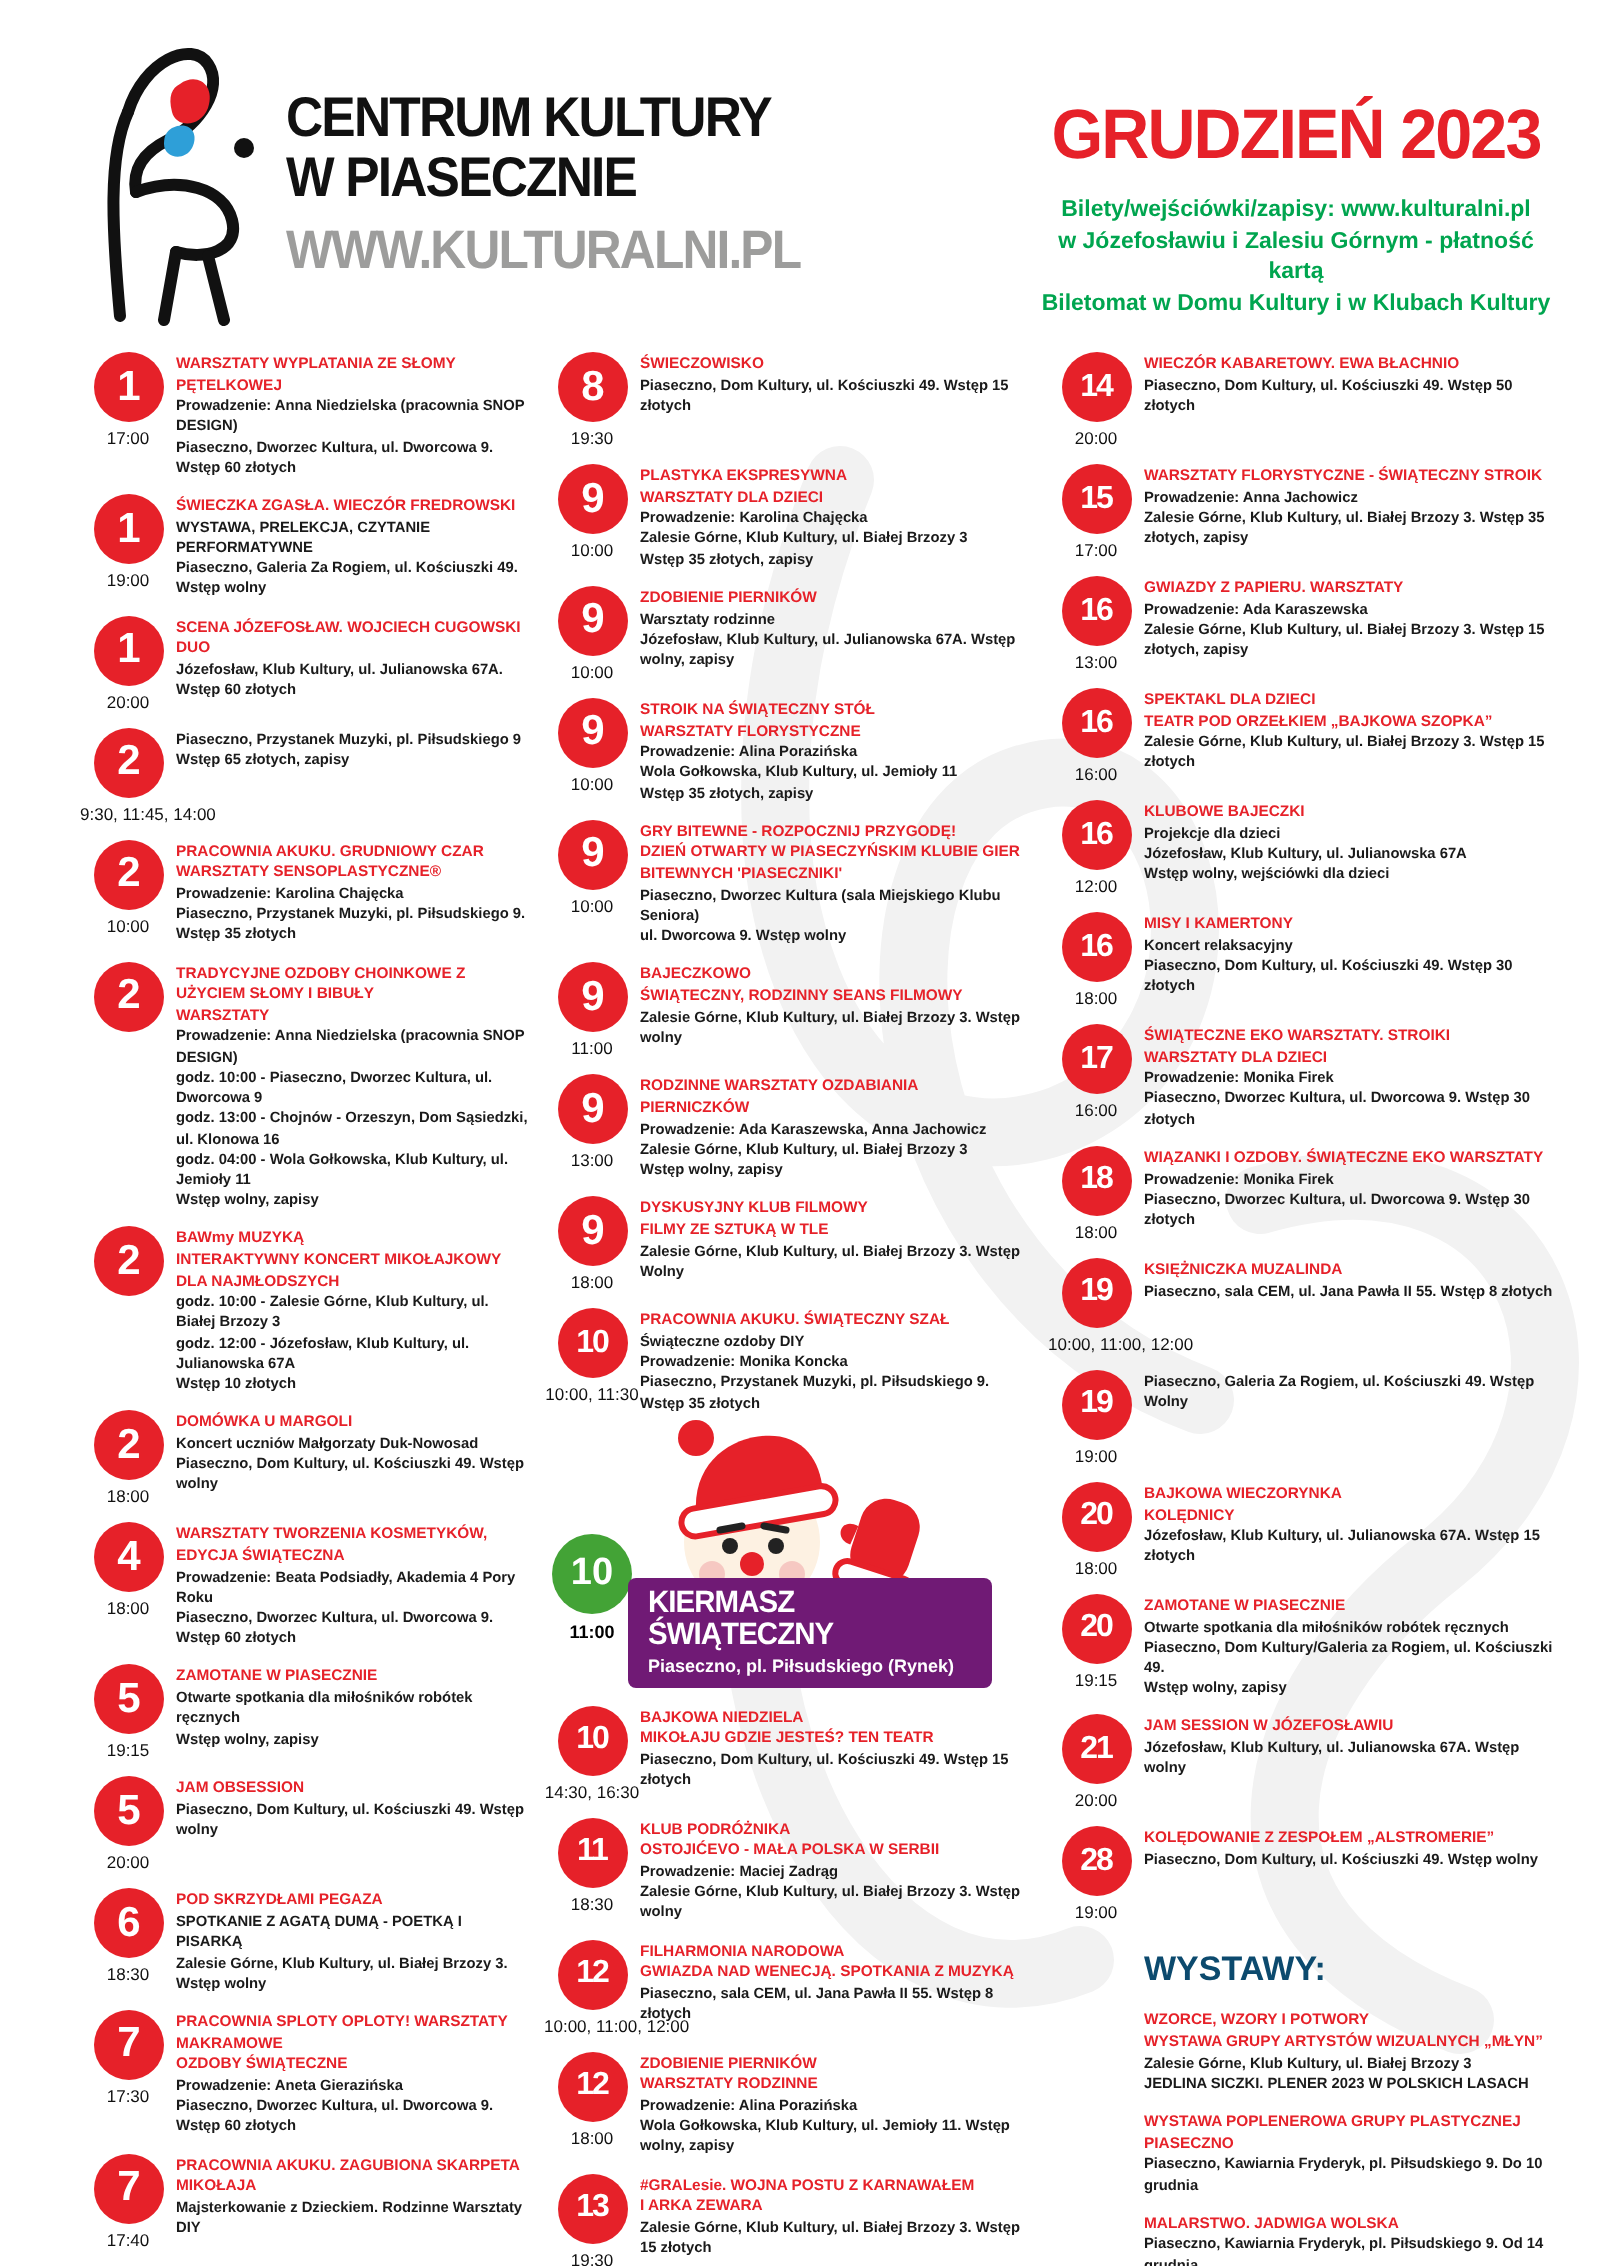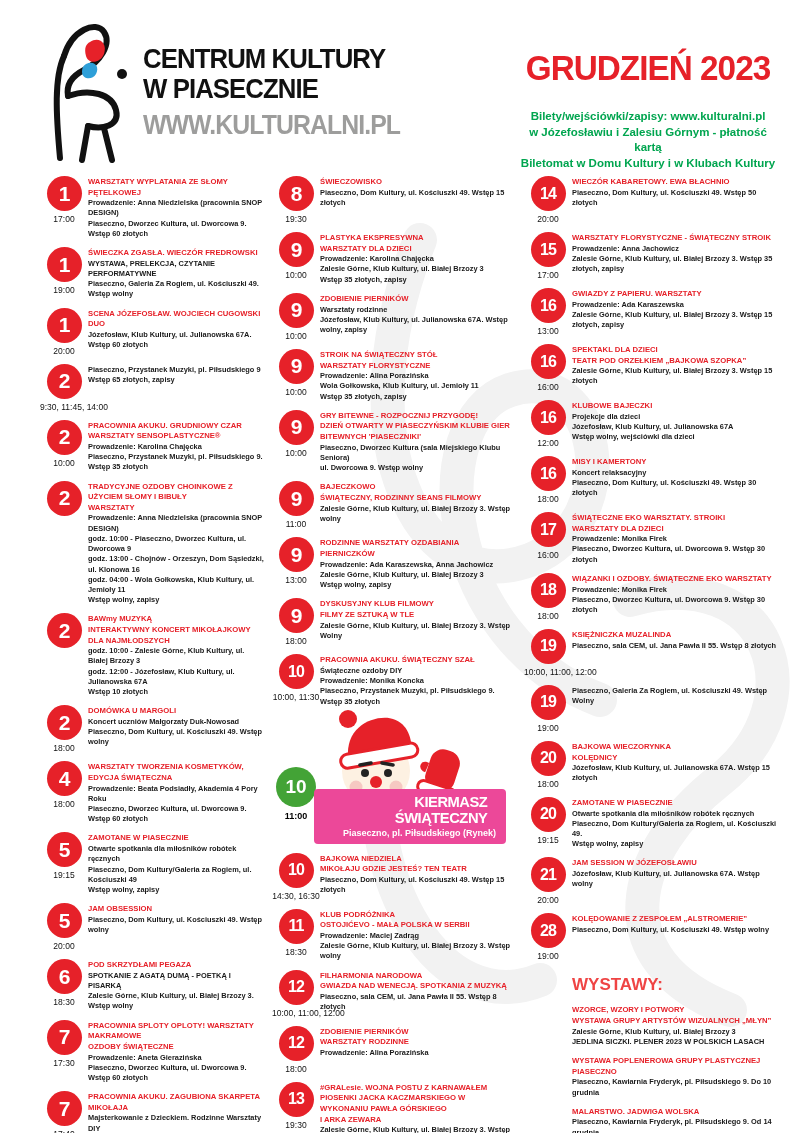--- a/index.html
+++ b/index.html
@@ -9,21 +9,21 @@
   .watermark{position:absolute;right:-60px;top:180px;z-index:0;opacity:1;pointer-events:none;}
   .content{position:relative;z-index:1;}
 
   
   .logo{position:absolute;left:38px;top:18px;}
   .org-block{position:absolute;left:143px;top:44px;}
   .org-line{font-size:28px;font-weight:bold;letter-spacing:-1px;color:#111;line-height:1.08;transform:scaleX(.92);transform-origin:left;}
   .website{font-size:27px;font-weight:bold;color:#9d9d9c;letter-spacing:-1px;margin-top:6px;transform:scaleX(.92);transform-origin:left;}
   .month-block{position:absolute;left:518px;top:48px;width:260px;text-align:center;}
   .month{font-size:35px;font-weight:bold;color:#e62129;letter-spacing:-1px;transform:scaleX(.95);transform-origin:center;}
-  .info-lines{margin-top:21px;}
+  .info-lines{margin-top:10px;}
   .info-lines div{font-size:11.5px;font-weight:bold;color:#00a54f;line-height:1.35;}
 
   
   .col{position:absolute;top:176px;}
   .col1{left:40px;width:225px;}
   .col2{left:272px;width:240px;}
   .col3{left:524px;width:255px;}
 
   .event{display:flex;margin-bottom:8px;min-height:47px;}
   .badge-wrap{width:48px;flex:none;text-align:center;}
@@ -33,26 +33,26 @@
   .evt-text{flex:1;padding-top:1px;}
   .t-line{color:#e62129;font-size:7.7px;font-weight:bold;line-height:1.38;letter-spacing:0;}
   .d-line{color:#1a1a1a;font-size:7.4px;font-weight:bold;line-height:1.38;}
 
   
   .highlight{position:relative;height:128px;margin:4px 0 10px 0;}
   .hl-badge-wrap{position:absolute;left:0;top:52px;width:48px;text-align:center;}
   .hl-badge{width:40px;height:40px;border-radius:50%;background:#43a336;color:#fff;font-weight:bold;font-size:19px;display:flex;align-items:center;justify-content:center;margin:0 auto;}
   .hl-time{font-size:9px;font-weight:bold;margin-top:4px;}
   .hl-santa{position:absolute;left:46px;top:-6px;}
-  .hl-banner{position:absolute;left:42px;top:74px;background:#ec4899;color:#fff;border-radius:4px;padding:5px 10px 6px 10px;width:172px;text-align:right;}
+  .hl-banner{position:absolute;left:42px;top:74px;background:#701a75;color:#fff;border-radius:4px;padding:5px 0 6px 10px;width:172px;}
   .hl-banner .hl-title{font-size:15.5px;font-weight:bold;letter-spacing:-.5px;line-height:1.05;transform:scaleX(.95);transform-origin:left;}
   .hl-banner .hl-sub{font-size:9px;font-weight:bold;margin-top:2px;}
 
   
-  .exh-heading{font-size:17px;font-weight:bold;color:#ef4444;margin:14px 0 10px 48px;letter-spacing:0;}
+  .exh-heading{font-size:17px;font-weight:bold;color:#0c4a6e;margin:14px 0 10px 48px;letter-spacing:0;}
   .exh-item{margin:0 0 9px 48px;}
 </style>
 </head>
 <body>
 
 <div class="poster">
 
   <svg class="watermark" width="560" height="900" viewBox="0 0 560 900">
     <g fill="none" stroke="#f2f2f2" stroke-width="34" stroke-linecap="round">
       <path d="M120 60 C 40 260, 120 420, 230 380 C 330 340, 300 180, 210 210 C 120 240, 140 460, 300 520"></path>
@@ -244,21 +244,20 @@
     <div class="badge-wrap">
       <div class="badge">5</div>
       <div class="time">19:15</div>
     </div>
     <div class="evt-text">
       <div class="titles">
                 <div class="t-line">ZAMOTANE W PIASECZNIE</div>
               </div>
       <div class="details">
                 <div class="d-line">Otwarte spotkania dla miłośników robótek ręcznych</div>
-                <div class="d-line">Piaseczno, Dom Kultury/Galeria za Rogiem, ul. Kościuszki 49</div>
                 <div class="d-line">Wstęp wolny, zapisy</div>
               </div>
     </div>
   </div>
 
   <div class="event">
     <div class="badge-wrap">
       <div class="badge">5</div>
       <div class="time">20:00</div>
     </div>
@@ -562,33 +561,33 @@
       <div class="badge two">12</div>
       <div class="time">18:00</div>
     </div>
     <div class="evt-text">
       <div class="titles">
                 <div class="t-line">ZDOBIENIE PIERNIKÓW</div>
                 <div class="t-line">WARSZTATY RODZINNE</div>
               </div>
       <div class="details">
                 <div class="d-line">Prowadzenie: Alina Porazińska</div>
+                <div class="d-line">Wola Gołkowska, Klub Kultury, ul. Jemioły 11. Wstęp wolny, zapisy</div>
               </div>
     </div>
   </div>
 
   <div class="event">
     <div class="badge-wrap">
       <div class="badge two">13</div>
       <div class="time">19:30</div>
     </div>
     <div class="evt-text">
       <div class="titles">
                 <div class="t-line">#GRALesie. WOJNA POSTU Z KARNAWAŁEM</div>
-                <div class="t-line">PIOSENKI JACKA KACZMARSKIEGO W WYKONANIU PAWŁA GÓRSKIEGO</div>
                 <div class="t-line">I ARKA ZEWARA</div>
               </div>
       <div class="details">
                 <div class="d-line">Zalesie Górne, Klub Kultury, ul. Białej Brzozy 3. Wstęp 15 złotych</div>
               </div>
     </div>
   </div>
 </div>
       </div>
     <div class="col col3">

